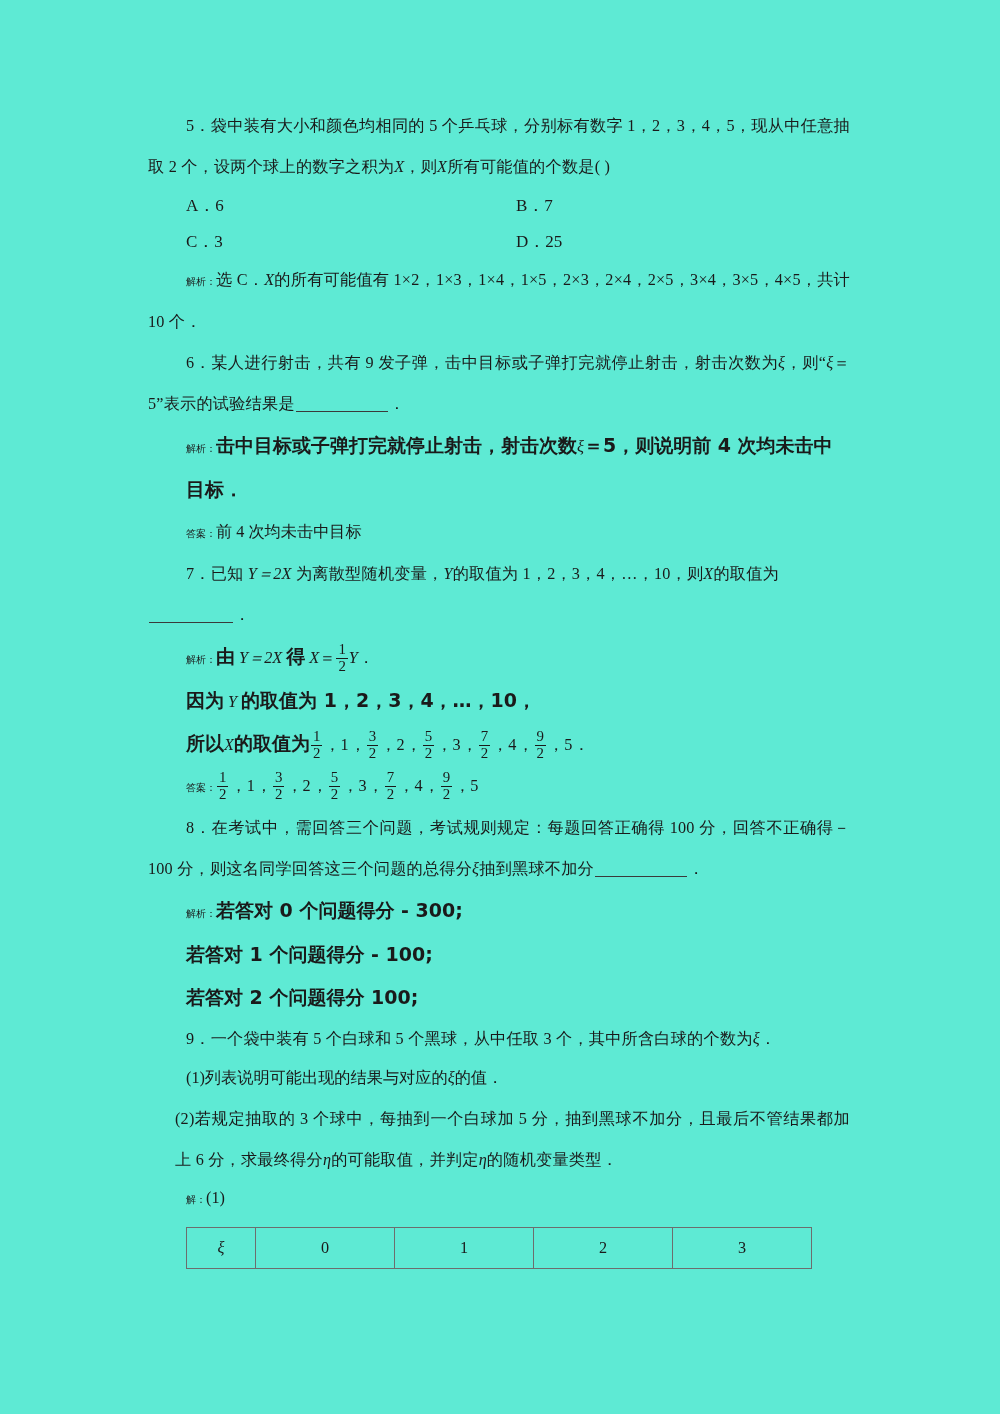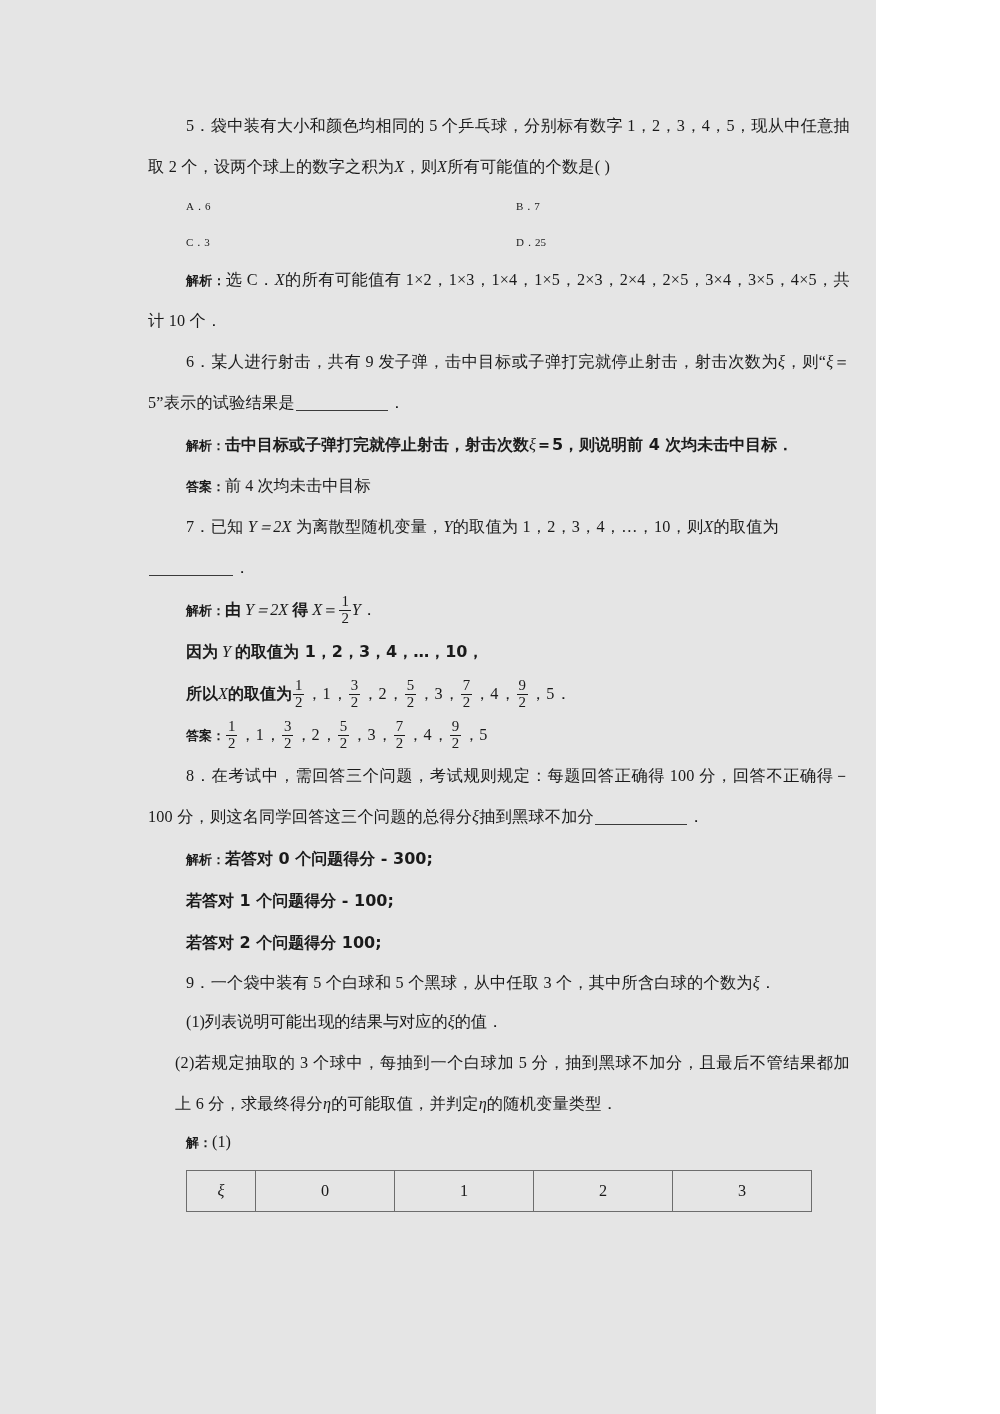--- a/index.html
+++ b/index.html
@@ -11,23 +11,23 @@
     width: 1000px;
     height: 1414px;
     position: relative;
     font-family: "Liberation Serif", "DejaVu Serif", serif;
     color: #1a1a1a;
     overflow: hidden;
   }
   .page {
     position: absolute;
     left: 0; top: 0;
-    width: 876px;
+    width: 1000px;
     height: 1414px;
-    background: #e5e5e5;
+    background: #5eead4;
   }
   .body-col {
     position: absolute;
     left: 148px;
     top: 106px;
     width: 702px;
   }
 
   
   .para {
@@ -40,45 +40,45 @@
   .para.indent { text-indent: 38px; }
   .para.tight { line-height: 38px; }
   .blk {
     font-size: 16.2px;
     line-height: 41px;
     margin-left: 38px;
   }
 
   .lbl {
     font-family: "DejaVu Sans", "Liberation Sans", sans-serif;
-    font-weight: bold;
-    font-size: 13px;
+    font-weight: normal;
+    font-size: 10px;
     letter-spacing: 0px;
   }
   .heavy {
     font-family: "DejaVu Sans", "Liberation Sans", sans-serif;
     font-weight: bold;
-    font-size: 16px;
+    font-size: 19px;
   }
   .mi { font-style: italic; font-family: "Liberation Serif", serif; }
   .num { font-family: "Liberation Serif", serif; }
 
   .blank {
     display: inline-block;
     width: 92px;
     border-bottom: 1.6px solid #3a3a3a;
     vertical-align: -3px;
     margin: 0 1px;
   }
   .blank.short { width: 84px; }
 
   
   .opts {
     position: relative;
-    font-size: 11px;
+    font-size: 17px;
     line-height: 36px;
     margin-left: 38px;
   }
   .opts .col2 {
     position: absolute;
     left: 330px;
     top: 0;
   }
 
   

